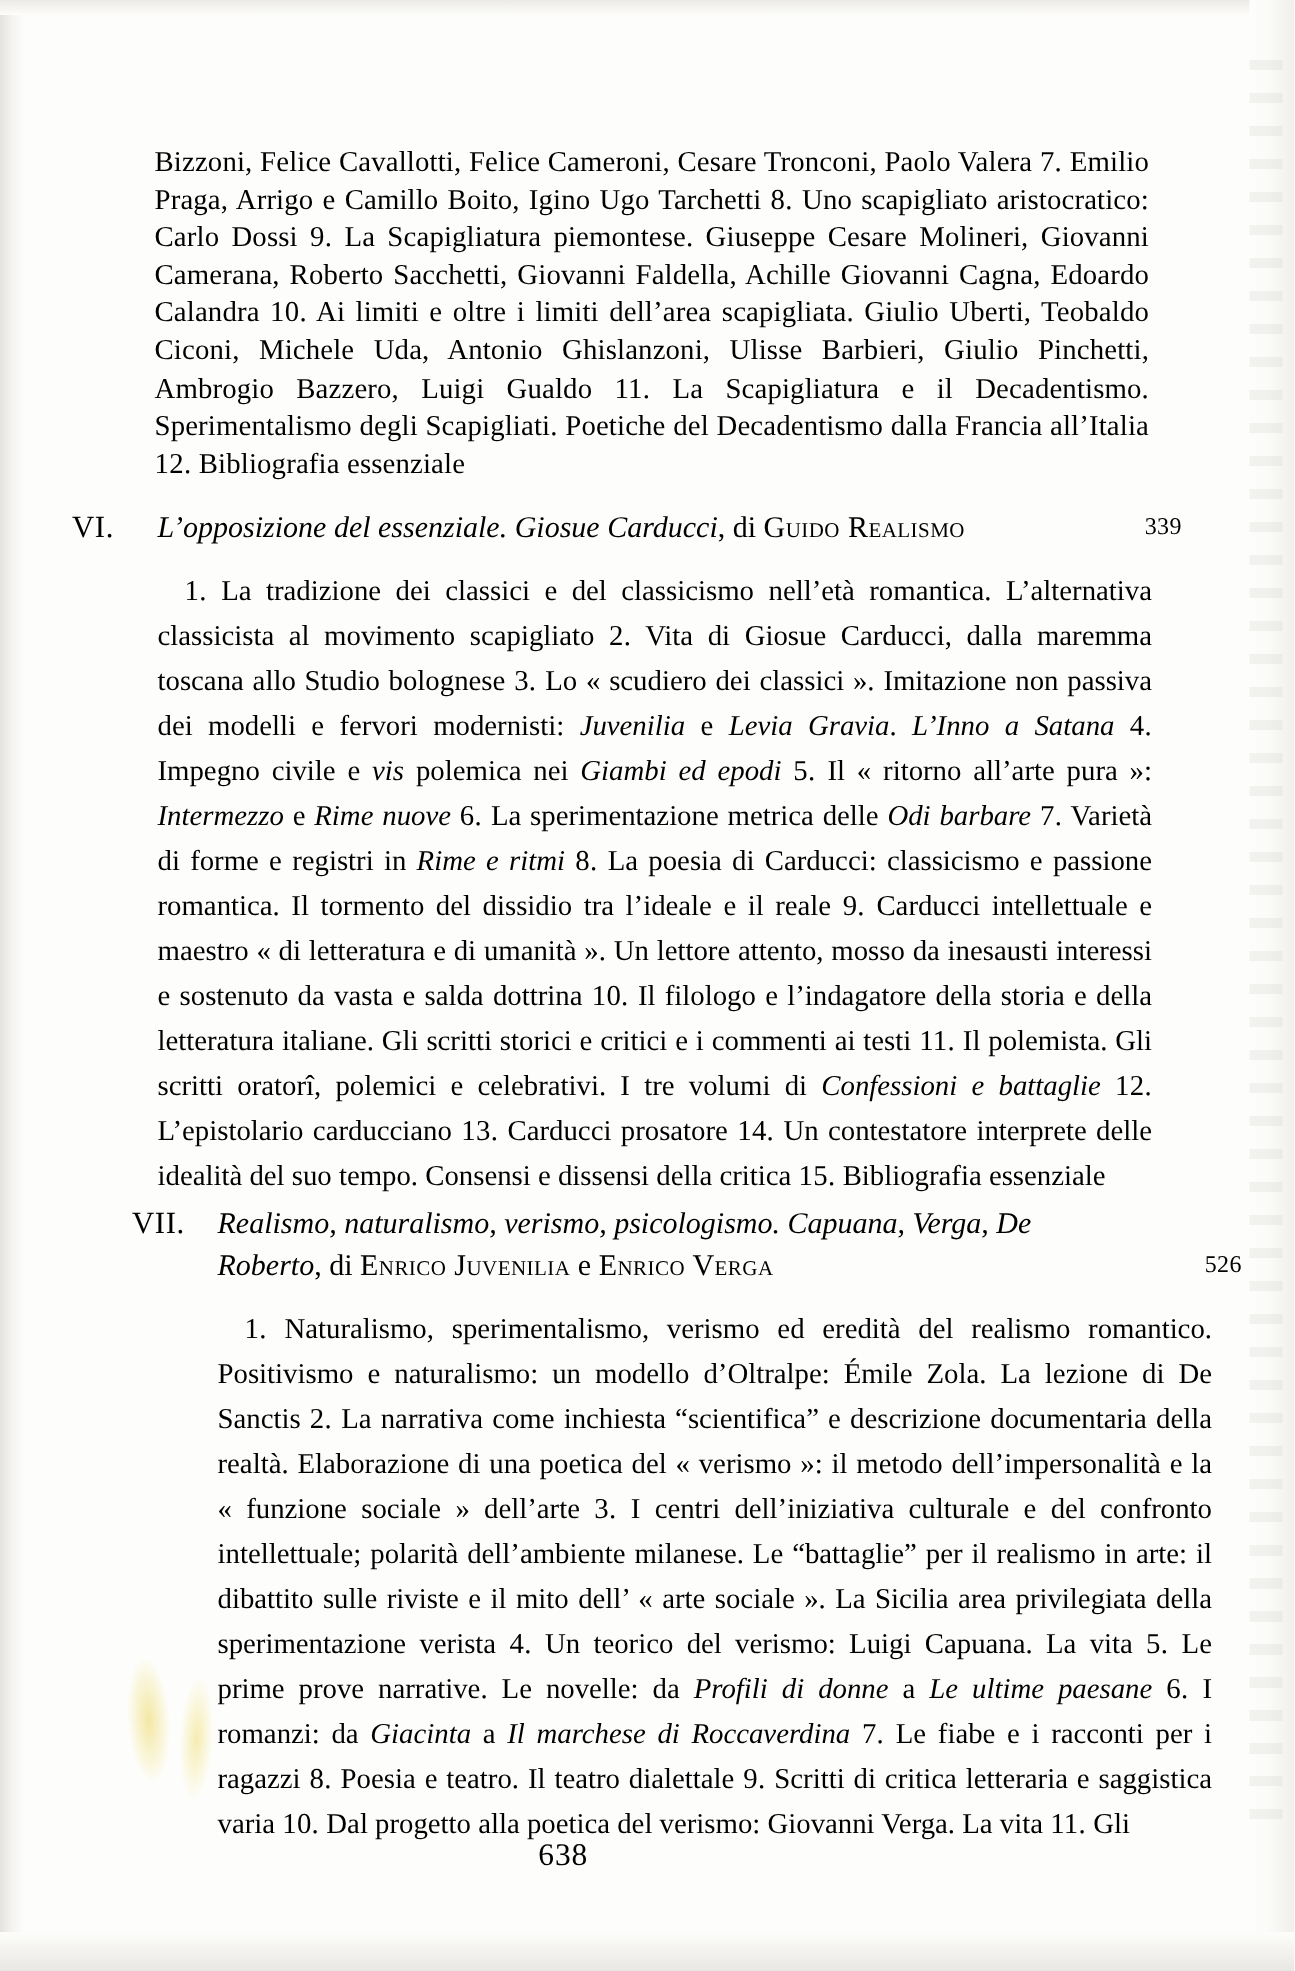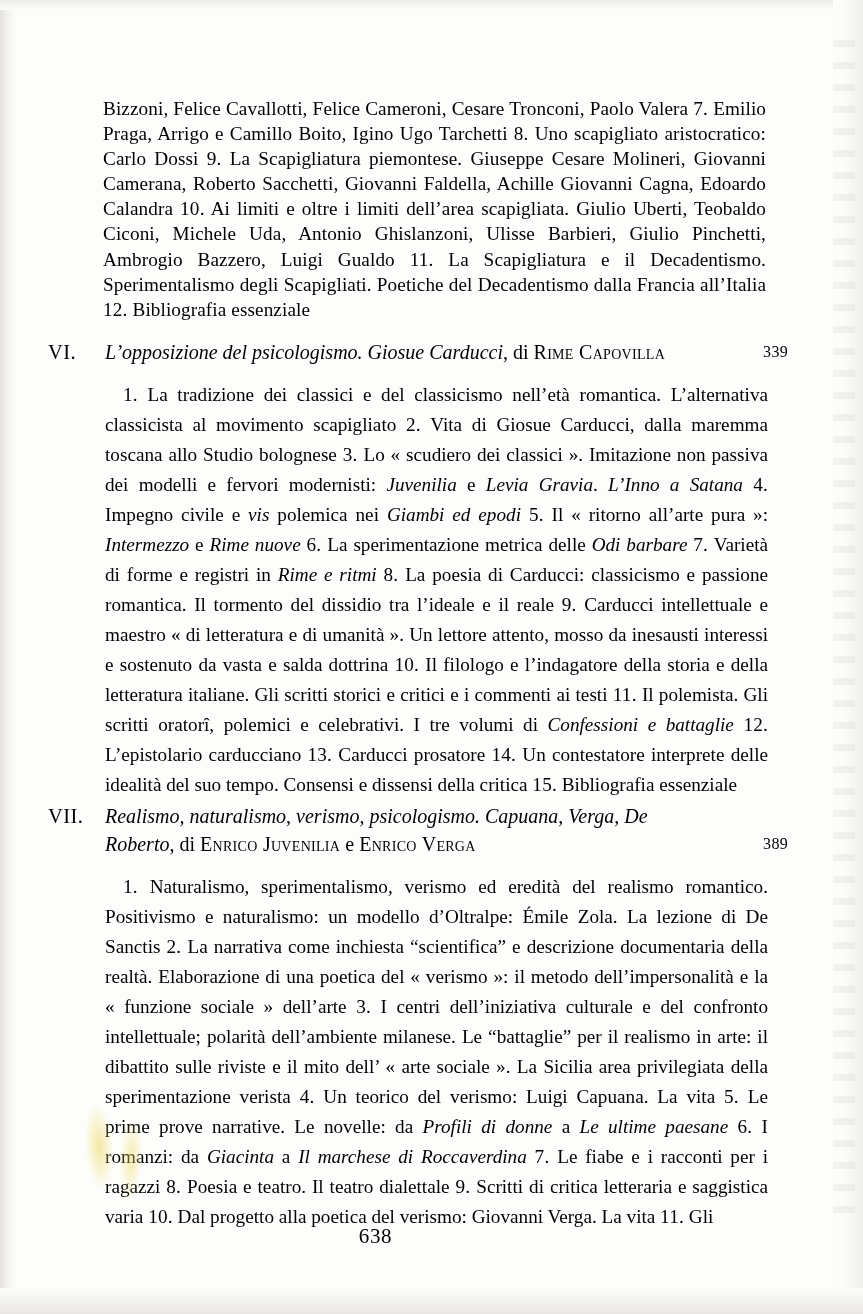--- a/index.html
+++ b/index.html
@@ -91,21 +91,21 @@
     left: 103px;
     top: 96px;
     width: 663px;
   }
   .chapter {
     position: absolute;
     left: 48px;
     width: 740px;
   }
   .chapter-vi { top: 328px; margin-top: 10px; }
-  .chapter-vii { top: 802px; }
+  .chapter-vii { top: 802px; margin-left: 40px; }
 
   .chap-head {
     position: relative;
     font-size: 20px;
     line-height: 28px;
     min-height: 28px;
   }
   .chap-num {
     position: absolute;
     left: 0; top: 0;
@@ -170,31 +170,31 @@
   <div class="edge-shadow-top"></div>
   <div class="edge-shadow-right"></div>
   <div class="edge-shadow-bottom"></div>
   <div class="bleed-through"></div>
 
   <div class="para para-top"><span>Bizzoni, Felice Cavallotti, Felice Cameroni, Cesare Tronconi, Paolo Valera      <span class="num">7.</span> Emilio Praga, Arrigo e Camillo Boito, Igino Ugo Tarchetti      <span class="num">8.</span> Uno scapigliato aristocratico: Carlo Dossi      <span class="num">9.</span> La Scapigliatura piemontese. Giuseppe Cesare Molineri, Giovanni Camerana, Roberto Sacchetti, Giovanni Faldella, Achille Giovanni Cagna, Edoardo Calandra      <span class="num">10.</span> Ai limiti e oltre i limiti dell’area scapigliata. Giulio Uberti, Teobaldo Ciconi, Michele Uda, Antonio Ghislanzoni, Ulisse Barbieri, Giulio Pinchetti, Ambrogio Bazzero, Luigi Gualdo      <span class="num">11.</span> La Scapigliatura e il Decadentismo. Sperimentalismo degli Scapigliati. Poetiche del Decadentismo dalla Francia all’Italia      <span class="num">12.</span> Bibliografia essenziale</span></div>
 
   <div class="chapter chapter-vi">
     <div class="chap-head">
       <span class="chap-num">VI.</span>
-      <span class="chap-title"><span>L’opposizione del psicologismo. Giosue Carducci</span><span class="roman">, di </span><span class="sc">Rime Capovilla</span></span>
+      <span class="chap-title"><span>L’opposizione del essenziale. Giosue Carducci</span><span class="roman">, di </span><span class="sc">Guido Realismo</span></span>
       <span class="chap-page page-vi">339</span>
     </div>
     <div class="chap-body"><span><span class="num">1.</span> La tradizione dei classici e del classicismo nell’età romantica. L’alternativa classicista al movimento scapigliato      <span class="num">2.</span> Vita di Giosue Carducci, dalla maremma toscana allo Studio bolognese      <span class="num">3.</span> Lo « scudiero dei classici ». Imitazione non passiva dei modelli e fervori modernisti: <i>Juvenilia</i> e <i>Levia Gravia</i>. <i>L’Inno a Satana</i>      <span class="num">4.</span> Impegno civile e <i>vis</i> polemica nei <i>Giambi ed epodi</i>      <span class="num">5.</span> Il « ritorno all’arte pura »: <i>Intermezzo</i> e <i>Rime nuove</i>      <span class="num">6.</span> La sperimentazione metrica delle <i>Odi barbare</i>      <span class="num">7.</span> Varietà di forme e registri in <i>Rime e ritmi</i>      <span class="num">8.</span> La poesia di Carducci: classicismo e passione romantica. Il tormento del dissidio tra l’ideale e il reale      <span class="num">9.</span> Carducci intellettuale e maestro « di letteratura e di umanità ». Un lettore attento, mosso da inesausti interessi e sostenuto da vasta e salda dottrina      <span class="num">10.</span> Il filologo e l’indagatore della storia e della letteratura italiane. Gli scritti storici e critici e i commenti ai testi      <span class="num">11.</span> Il polemista. Gli scritti oratorî, polemici e celebrativi. I tre volumi di <i>Confessioni e battaglie</i>      <span class="num">12.</span> L’epistolario carducciano      <span class="num">13.</span> Carducci prosatore      <span class="num">14.</span> Un contestatore interprete delle idealità del suo tempo. Consensi e dissensi della critica      <span class="num">15.</span> Bibliografia essenziale</span></div>
   </div>
 
   <div class="chapter chapter-vii">
     <div class="chap-head">
       <span class="chap-num">VII.</span>
       <span class="chap-title"><span>Realismo, naturalismo, verismo, psicologismo. Capuana, Verga, De Roberto</span><span class="roman">, di </span><span class="sc">Enrico Juvenilia</span><span class="roman"> e </span><span class="sc">Enrico Verga</span></span>
-      <span class="chap-page page-vii">389</span>
+      <span class="chap-page page-vii">526</span>
     </div>
     <div class="chap-body"><span><span class="num">1.</span> Naturalismo, sperimentalismo, verismo ed eredità del realismo romantico. Positivismo e naturalismo: un modello d’Oltralpe: Émile Zola. La lezione di De Sanctis      <span class="num">2.</span> La narrativa come inchiesta “scientifica” e descrizione documentaria della realtà. Elaborazione di una poetica del « verismo »: il metodo dell’impersonalità e la « funzione sociale » dell’arte      <span class="num">3.</span> I centri dell’iniziativa culturale e del confronto intellettuale; polarità dell’ambiente milanese. Le “battaglie” per il realismo in arte: il dibattito sulle riviste e il mito dell’ « arte sociale ». La Sicilia area privilegiata della sperimentazione verista      <span class="num">4.</span> Un teorico del verismo: Luigi Capuana. La vita      <span class="num">5.</span> Le prime prove narrative. Le novelle: da <i>Profili di donne</i> a <i>Le ultime paesane</i>      <span class="num">6.</span> I romanzi: da <i>Giacinta</i> a <i>Il marchese di Roccaverdina</i>      <span class="num">7.</span> Le fiabe e i racconti per i ragazzi      <span class="num">8.</span> Poesia e teatro. Il teatro dialettale      <span class="num">9.</span> Scritti di critica letteraria e saggistica varia      <span class="num">10.</span> Dal progetto alla poetica del verismo: Giovanni Verga. La vita      <span class="num">11.</span> Gli</span></div>
   </div>
 
   <div class="highlight-smudge"></div>
   <div class="highlight-smudge2"></div>
 
   <div class="folio">638</div>
 
 </div>

